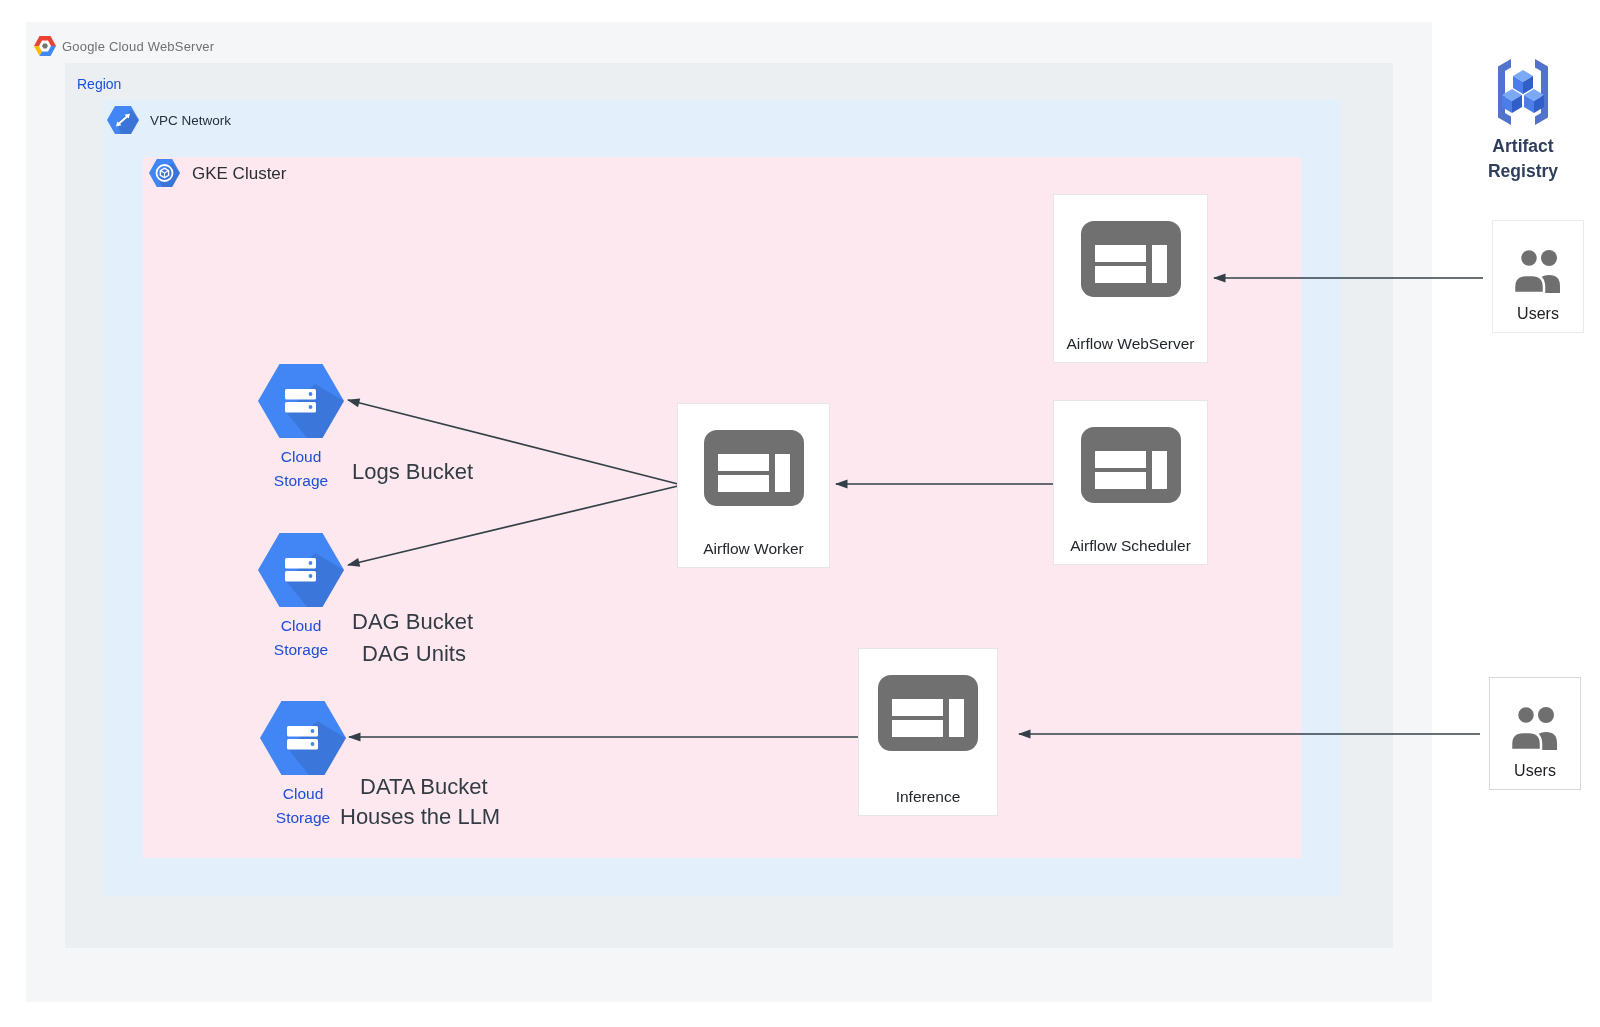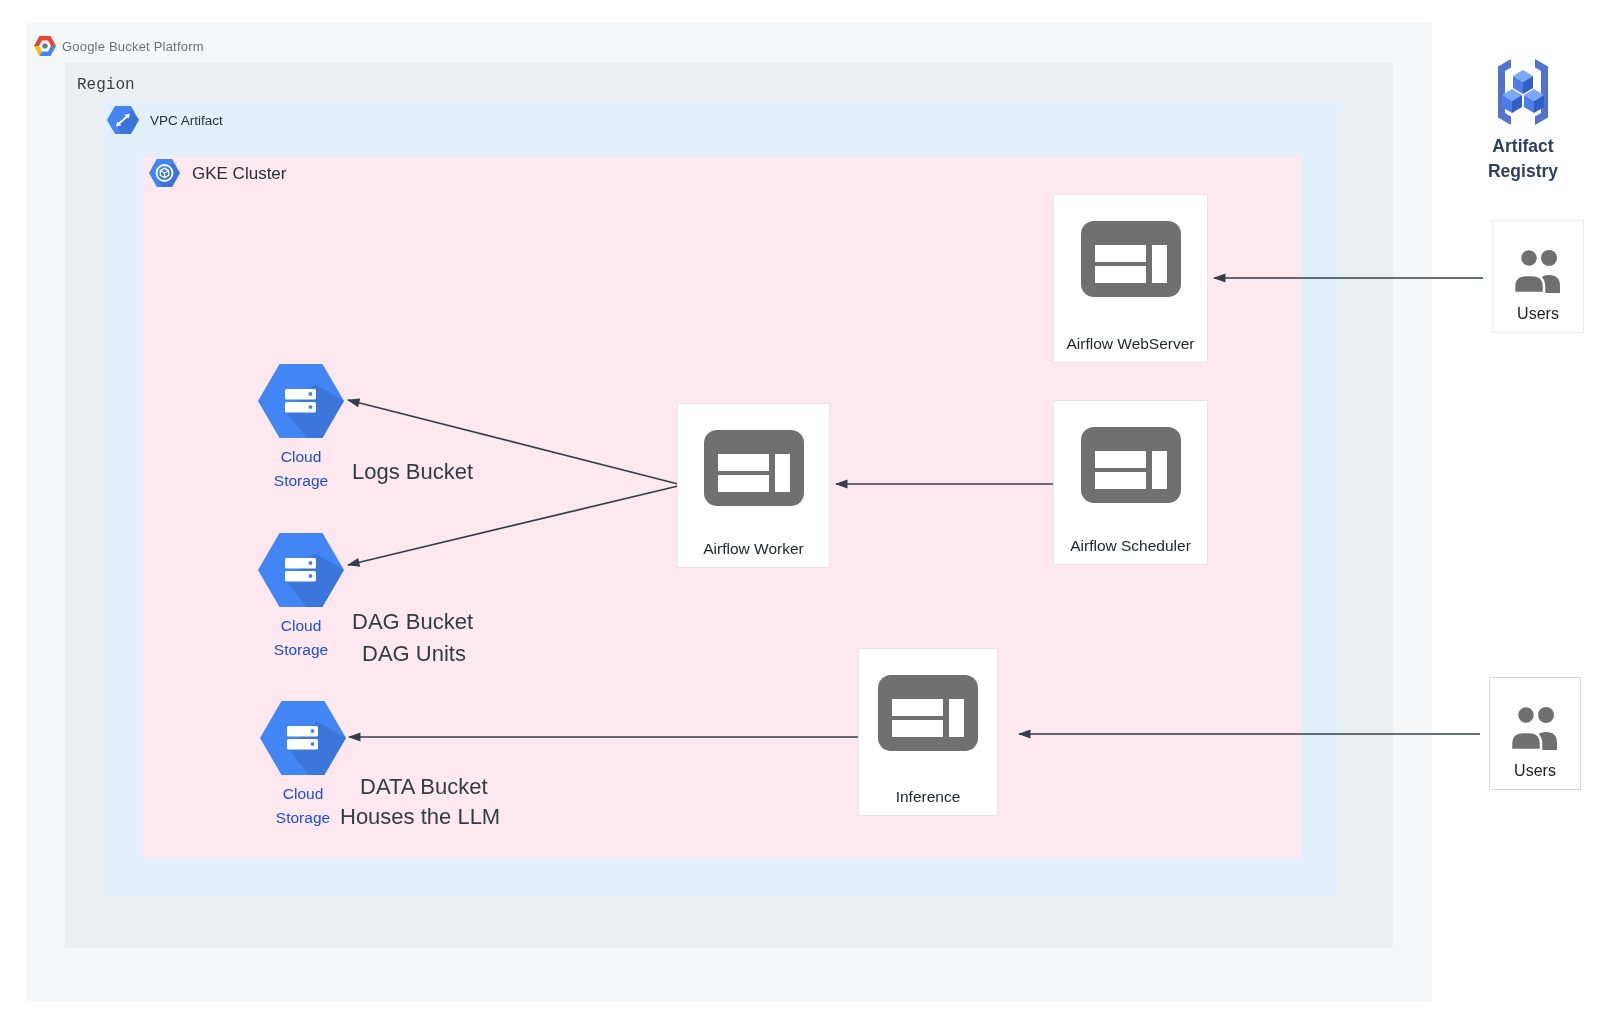--- a/index.html
+++ b/index.html
@@ -6,21 +6,21 @@
   .page{position:relative;width:1600px;height:1027px;background:#ffffff;overflow:hidden;
         font-family:"Liberation Sans","DejaVu Sans",sans-serif;}
   .abs{position:absolute;}
   
   .frame{left:26px;top:22px;width:1406px;height:980px;background:#f5f6f7;}
   .region{left:65px;top:63px;width:1328px;height:885px;background:#eceff1;}
   .vpc{left:103px;top:100px;width:1238px;height:796px;background:#e3f0fc;}
   .gke{left:143px;top:157px;width:1158px;height:701px;background:#fce8ee;}
   .brand-row{left:34px;top:36px;display:flex;align-items:center;gap:6px;}
   .brand-label{font-size:13px;color:#6d7276;letter-spacing:.2px;}
-  .region-label{left:77px;top:76px;font-size:16px;color:#404040;font-family:Liberation Mono, monospace;}
+  .region-label{left:77px;top:76px;font-size:14px;color:#1d4ed8;}
   .hdr-label{font-size:13.5px;color:#27313a;}
   .gke-label{font-size:17px;color:#2b3035;}
   
   .wbox{background:#ffffff;border:1px solid #e4e6e9;box-sizing:border-box;}
   .wicon{position:absolute;top:26px;left:50%;transform:translateX(-50%);}
   .wlabel{position:absolute;bottom:9px;left:0;width:100%;text-align:center;
           font-size:15.5px;color:#22272b;white-space:nowrap;}
   
   .bucket{width:86px;text-align:center;}
   .bcaption{width:74px;margin:3px auto 0;text-align:center;font-size:15.5px;
@@ -48,33 +48,33 @@
   <div class="abs gke z1"></div>
 
   <div class="abs brand-row z2">
     <svg width="22" height="20" viewBox="0 0 22 20">
       <polygon points="5.5,0 16.5,0 22,10 11,10 0,10" fill="#ea4335"></polygon>
       <polygon points="0,10 11,10 5.5,20" fill="#fbbc05"></polygon>
       <polygon points="11,10 22,10 16.5,20 5.5,20" fill="#4285f4"></polygon>
       <polygon points="8,4.5 14,4.5 17,10 14,15.5 8,15.5 5,10" fill="#ffffff"></polygon>
       <polygon points="9.5,7.6 12.5,7.6 14,10 12.5,12.4 9.5,12.4 8,10" fill="#757575"></polygon>
     </svg>
-    <span class="brand-label">Google Bucket Platform</span>
+    <span class="brand-label">Google Cloud WebServer</span>
   </div>
 
   <div class="abs region-label z2">Region</div>
 
   <svg class="abs z2" style="left:107px;top:106px" width="32" height="28" viewBox="0 0 32 28">
     <polygon points="8,0 24,0 32,14 24,28 8,28 0,14" fill="#4285f4"></polygon>
     <polygon points="10,17 24,4 32,14 24,28 14,28" fill="#000000" opacity="0.12"></polygon>
     <line x1="12" y1="17.5" x2="20" y2="10.5" stroke="#ffffff" stroke-width="2"></line>
     <polygon points="9,20.5 14.5,19.3 10.3,15.5" fill="#ffffff"></polygon>
     <polygon points="23,7.5 17.5,8.7 21.7,12.5" fill="#ffffff"></polygon>
   </svg>
-  <div class="abs hdr-label z2" style="left:150px;top:113px">VPC Artifact</div>
+  <div class="abs hdr-label z2" style="left:150px;top:113px">VPC Network</div>
 
   <svg class="abs z2" style="left:149px;top:159px" width="31" height="28" viewBox="0 0 31 28">
     <polygon points="7.8,0 23.2,0 31,14 23.2,28 7.8,28 0,14" fill="#4285f4"></polygon>
     <polygon points="9,18 23.2,4 31,14 23.2,28 13,28" fill="#000000" opacity="0.12"></polygon>
     <circle cx="15.5" cy="14" r="8" fill="none" stroke="#ffffff" stroke-width="1.8"></circle>
     <polygon points="15.5,9.2 19.6,11.6 19.6,16.4 15.5,18.8 11.4,16.4 11.4,11.6" fill="none" stroke="#ffffff" stroke-width="1.4"></polygon>
     <line x1="15.5" y1="14" x2="15.5" y2="18.8" stroke="#ffffff" stroke-width="1.2"></line>
     <line x1="15.5" y1="14" x2="19.6" y2="11.6" stroke="#ffffff" stroke-width="1.2"></line>
     <line x1="15.5" y1="14" x2="11.4" y2="11.6" stroke="#ffffff" stroke-width="1.2"></line>
   </svg>

